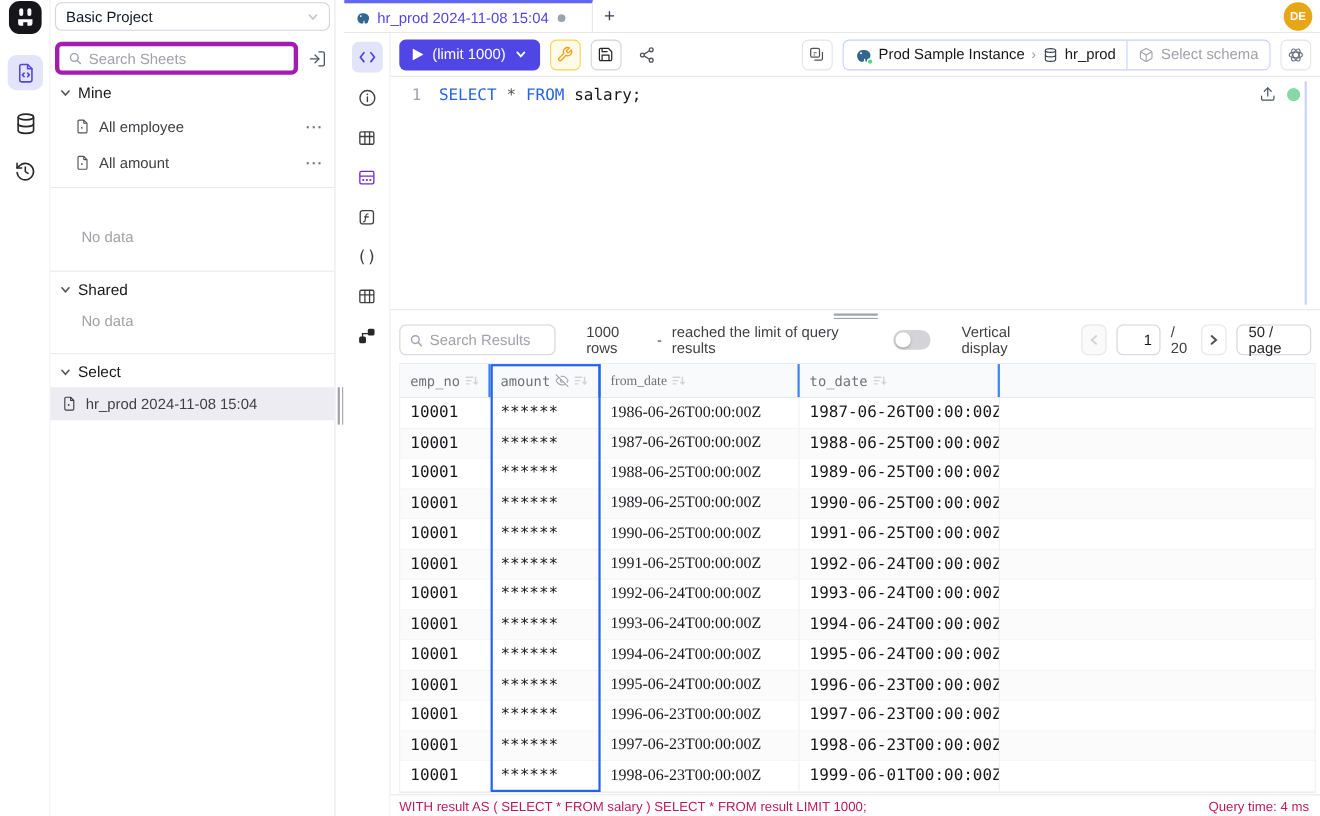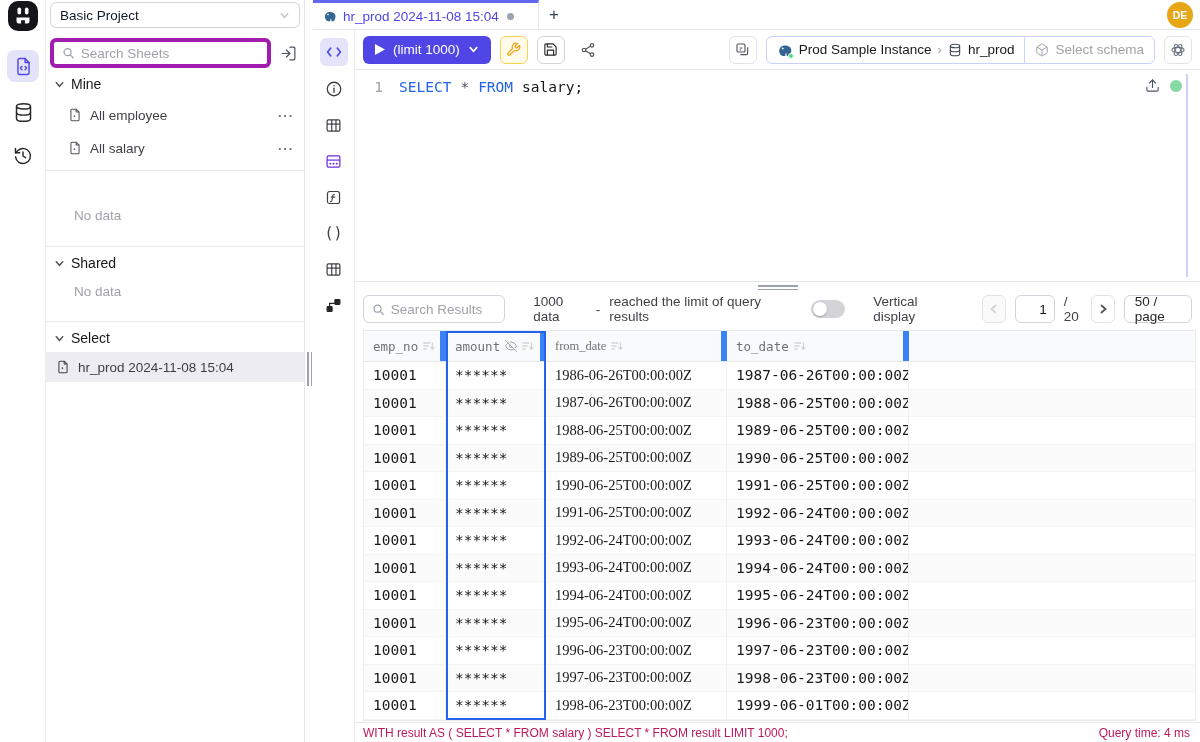--- a/index.html
+++ b/index.html
@@ -96,21 +96,21 @@
   .pg-btn.disabled { color:#d4d4d8; cursor:default; background:#fafafa; }
   .pg-input { width:40px; height:28px; border:1px solid #d1d5db; border-radius:6px; text-align:right; padding-right:7px; font-size:13.5px; font-family:"Liberation Sans",sans-serif; color:#18181b; outline:none; }
   .pg-total { color:#3f3f46; }
   .pgsize { height:28px; border:1px solid #d1d5db; border-radius:6px; display:flex; align-items:center; padding:0 10px; font-size:13.5px; color:#27272a; cursor:pointer; background:#fff; }
   .res-right { margin-left:auto; display:flex; align-items:center; gap:9px; }
 
   
   .table-area { flex:1; position:relative; overflow:hidden; }
   .table-wrap { position:absolute; left:8px; right:4px; top:1px; border:1px solid #ebebee; }
   .thead { display:flex; height:31px; background:#f9fafb; border-bottom:1px solid #e5e7eb; }
-  .th { display:flex; align-items:center; gap:5px; padding-left:9px; font-family:"DejaVu Sans Mono",monospace; font-size:12.5px; color:#71717a; border-right:6px solid #3b82f6; cursor:pointer; }
+  .th { display:flex; align-items:center; gap:5px; padding-left:9px; font-family:"DejaVu Sans Mono",monospace; font-size:12.5px; color:#71717a; border-right:2px solid #3b82f6; cursor:pointer; }
   .trow { display:flex; height:27.5px; background:#fff; border-bottom:1px solid #f4f4f5; }
   .trow.alt { background:#fbfbfc; }
   .tcell { display:flex; align-items:center; padding-left:9px; font-family:"DejaVu Sans Mono",monospace; font-size:14.5px; color:#18181b; border-right:1px solid #f1f1f4; overflow:hidden; white-space:nowrap; }
   .c0 { width:82px; flex:none; }
   .c1 { width:100px; flex:none; }
   .c2 { width:181px; flex:none;font-family:Liberation Serif, serif; }
   .c3 { width:182px; flex:none; }
   .cf { flex:1; border-right:none; }
   .col-overlay { position:absolute; left:82px; top:0; bottom:0; width:100px; border:2px solid #2563eb; pointer-events:none; }
 
@@ -191,21 +191,21 @@
         </svg>
       <span class="lbl">All employee</span>
       <span class="dots">···</span>
     </div>
     <div class="sheet-item" style="top:133px">
       <svg width="14" height="14" viewBox="0 0 24 24" fill="none" stroke="#52525b" stroke-width="1.8" stroke-linejoin="round">
           <path d="M14 2H7a2 2 0 0 0-2 2v16a2 2 0 0 0 2 2h10a2 2 0 0 0 2-2V7z"></path>
           <path d="M14 2v5h5"></path>
           <circle cx="11" cy="14" r="1.4" fill="#52525b" stroke="none"></circle>
         </svg>
-      <span class="lbl">All salary</span>
+      <span class="lbl">All amount</span>
       <span class="dots">···</span>
     </div>
 
     <div class="sec-sep" style="top:170px"></div>
     <div class="nodata" style="top:208px">No data</div>
 
     <div class="sec-sep" style="top:246px"></div>
     <div class="sec-head" style="top:251px">
       <svg class="chev" width="11" height="11" viewBox="0 0 12 12" fill="none" stroke="currentColor" stroke-width="1.6" stroke-linecap="round">
           <polyline points="2.5,4 6,8 9.5,4"></polyline>
@@ -412,21 +412,21 @@
 
       <div class="res-toolbar">
         <div class="res-search">
           <svg width="15" height="15" viewBox="0 0 16 16" fill="none" stroke="#9ca3af" stroke-width="1.6" stroke-linecap="round">
               <circle cx="7" cy="7" r="4.4"></circle>
               <line x1="10.4" y1="10.4" x2="14" y2="14"></line>
             </svg>
           <input placeholder="Search Results" style="">
         </div>
         <div class="rows-note">
-          <span>1000 data</span>
+          <span>1000 rows</span>
           <span>-</span>
           <span>reached the limit of query results</span>
         </div>
         <div class="toggle">
             <span class="knob"></span>
           </div>
         <span>Vertical display</span>
         <div class="res-right">
           <div class="pg-btn disabled">
             <svg width="12" height="12" viewBox="0 0 12 12" fill="none" stroke="currentColor" stroke-width="1.8" stroke-linecap="round">

